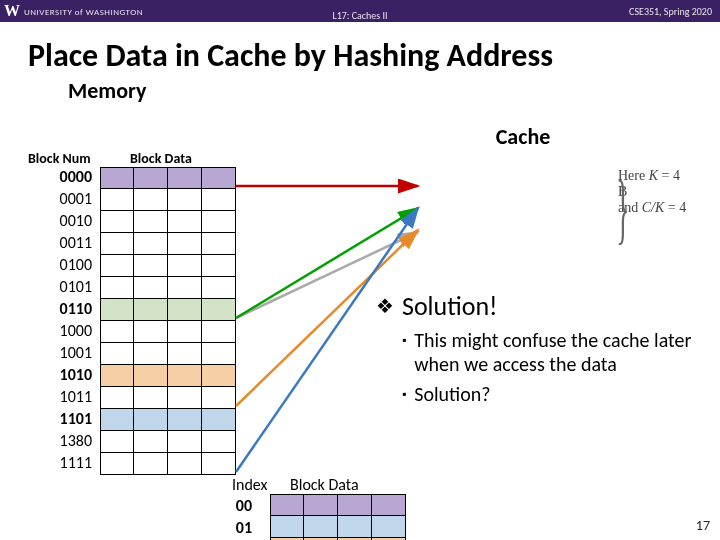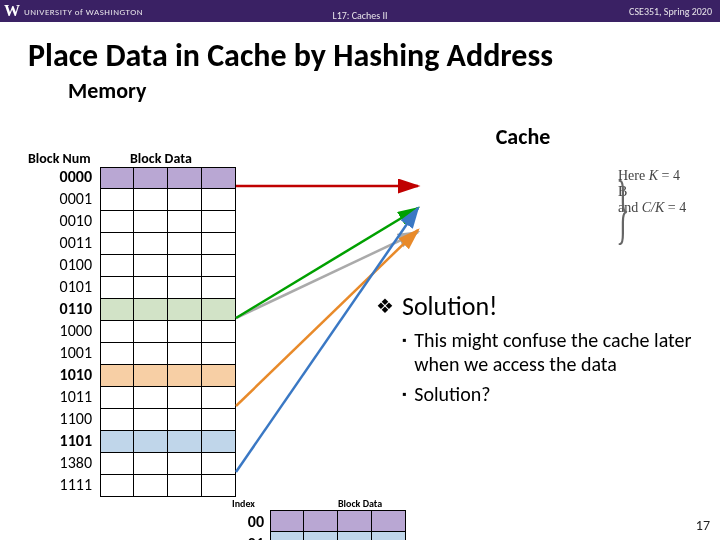--- a/index.html
+++ b/index.html
@@ -76,28 +76,28 @@
   }
   .cell:first-child { border-left: 1px solid #000; }
   .mem-row + .mem-row .cell { border-top: none; }
   .mem-row.purple .cell { background: #b9a7d3; }
   .mem-row.green  .cell { background: #d2e3c7; }
   .mem-row.orange .cell { background: #f7cfa5; }
   .mem-row.blue   .cell { background: #c0d6ea; }
 
   
   .cache-table { margin-left: 204px; }
-  .cache-sub { display: flex; font-size: 10px; font-weight: bold; gap: 48px; }
+  .cache-sub { display: flex; font-size: 16px; font-weight: normal; }
   .cache-sub .idx { width: 54px; text-align: left; }
   .cache-sub .bd  { width: 140px; text-align: left; padding-left: 4px; }
   .cache-rows { }
   .cache-row { display: flex; height: 22px; align-items: center; }
   .cache-row .idxv {
     width: 38px; font-size: 16px; font-weight: bold;
-    text-align: right; padding-right: 6px;
+    text-align: right; padding-right: 18px;
   }
   .cache-row .cells { display: flex; }
   .cache-row + .cache-row .cell { border-top: none; }
   .cache-row.purple .cell { background: #b9a7d3; }
   .cache-row.orange .cell { background: #f7cfa5; }
   .cache-row.blue   .cell { background: #c0d6ea; }
 
   
   .anno {
     position: absolute;
@@ -261,29 +261,20 @@
             <div class="num bold">1010</div>
             <div class="cells">
               <div class="cell"></div>
               <div class="cell"></div>
               <div class="cell"></div>
               <div class="cell"></div>
             </div>
           </div>
           <div class="mem-row">
             <div class="num">1011</div>
-            <div class="cells">
-              <div class="cell"></div>
-              <div class="cell"></div>
-              <div class="cell"></div>
-              <div class="cell"></div>
-            </div>
-          </div>
-          <div class="mem-row">
-            <div class="num">1100</div>
             <div class="cells">
               <div class="cell"></div>
               <div class="cell"></div>
               <div class="cell"></div>
               <div class="cell"></div>
             </div>
           </div>
           <div class="mem-row blue">
             <div class="num bold">1101</div>
             <div class="cells">

